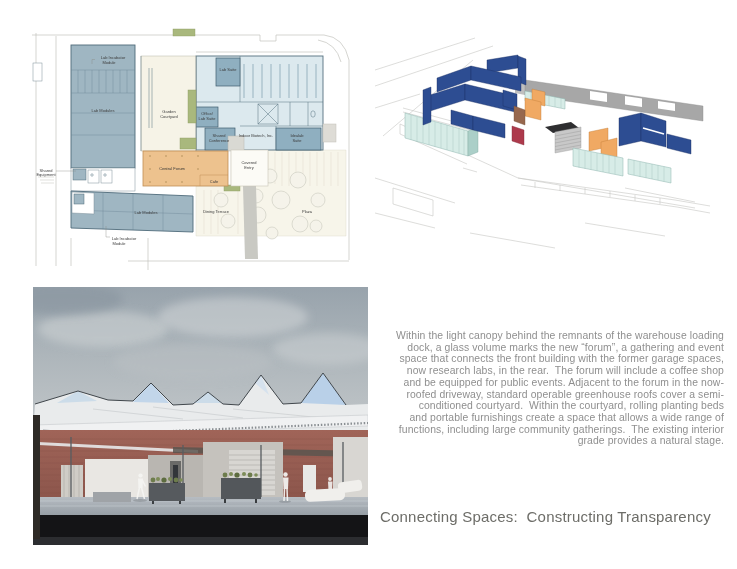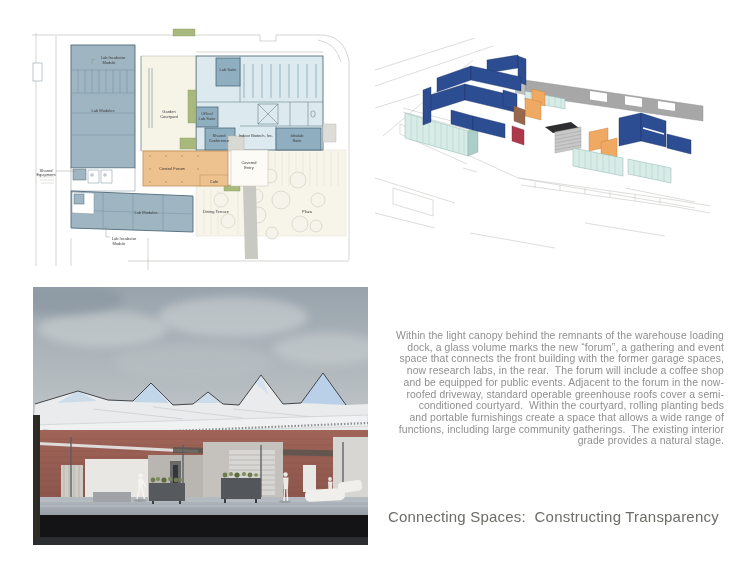--- a/index.html
+++ b/index.html
@@ -10,21 +10,21 @@
   .panel{position:absolute;}
   #floor-plan-panel{left:28px;top:28px;width:340px;height:245px;}
   #axon-panel{left:375px;top:28px;width:348px;height:238px;}
   #render-panel{left:33px;top:287px;width:335px;height:258px;}
   #description-block{
     position:absolute;left:396px;top:330px;width:328px;
     font-size:10.4px;line-height:11.7px;color:#8f8f8f;
     text-align:right;white-space:pre-wrap;letter-spacing:0.1px;
   }
   #board-title{
-    position:absolute;left:388px;top:508px;width:345px;
+    position:absolute;left:380px;top:508px;width:345px;
     font-size:15px;color:#6d6d68;white-space:pre;letter-spacing:0.2px;
   }
   svg{display:block;}
   
   .site-line{stroke:#c3c3bd;stroke-width:0.7;fill:none;}
   .cream{fill:#f7f5ea;stroke:#d9d6c8;stroke-width:0.4;}
   .pav{stroke:#e6e3d6;stroke-width:0.7;}
   .tree{fill:#f5f3ea;stroke:#c9c9be;stroke-width:0.6;}
   .walkway{fill:#c9c9c3;}
   .field{fill:#dce9ee;stroke:#54707e;stroke-width:0.9;}

